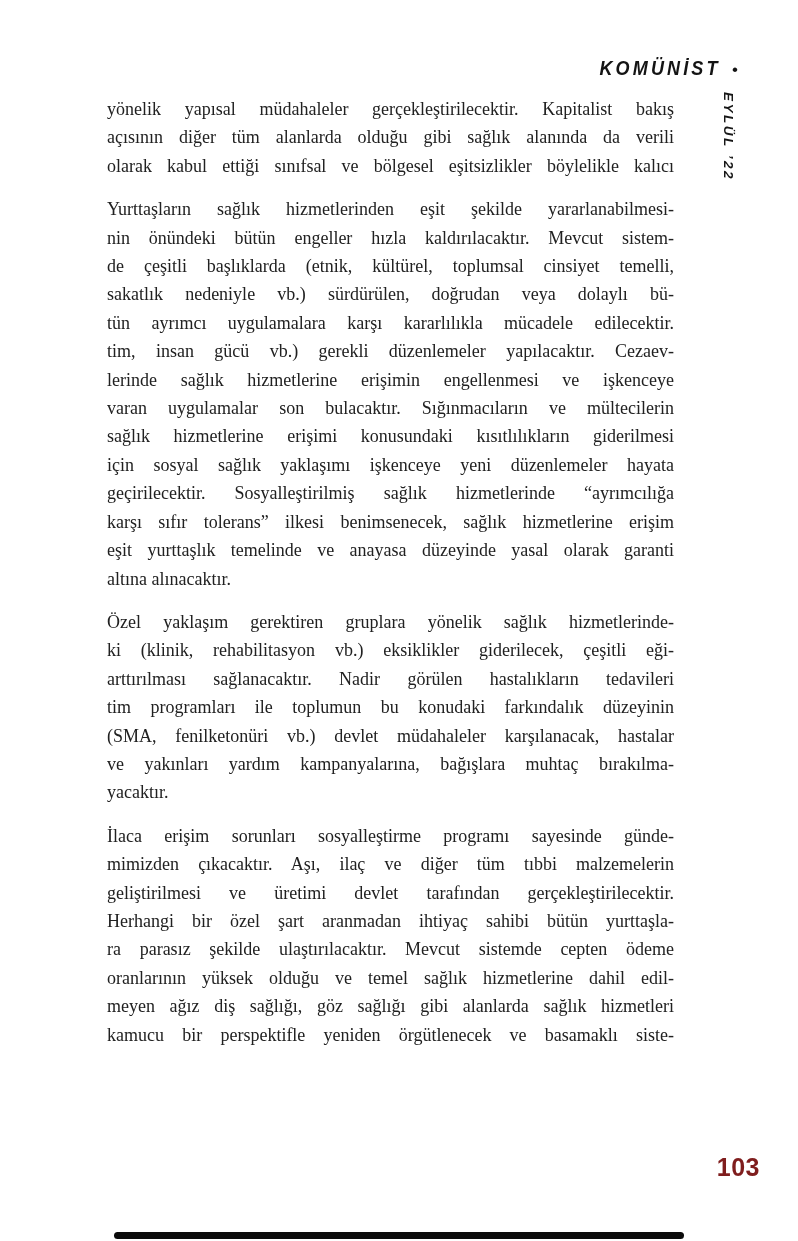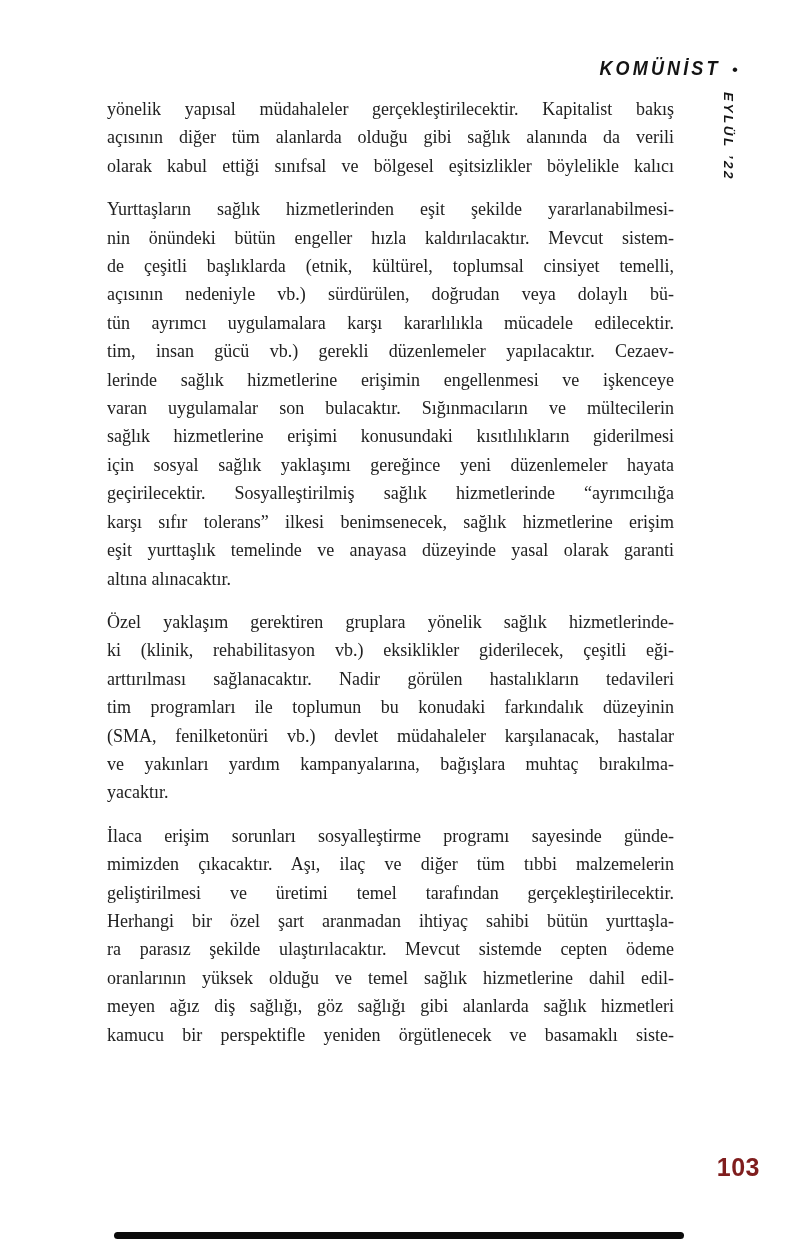--- a/index.html
+++ b/index.html
@@ -121,45 +121,45 @@
   <div class="text-column">
       <div class="para">
         <div class="line">yönelik yapısal müdahaleler gerçekleştirilecektir. Kapitalist bakış</div>
         <div class="line">açısının diğer tüm alanlarda olduğu gibi sağlık alanında da verili</div>
         <div class="line">olarak kabul ettiği sınıfsal ve bölgesel eşitsizlikler böylelikle kalıcı</div>
       </div>
       <div class="para">
         <div class="line">Yurttaşların sağlık hizmetlerinden eşit şekilde yararlanabilmesi-</div>
         <div class="line">nin önündeki bütün engeller hızla kaldırılacaktır. Mevcut sistem-</div>
         <div class="line">de çeşitli başlıklarda (etnik, kültürel, toplumsal cinsiyet temelli,</div>
-        <div class="line">açısının nedeniyle vb.) sürdürülen, doğrudan veya dolaylı bü-</div>
+        <div class="line">sakatlık nedeniyle vb.) sürdürülen, doğrudan veya dolaylı bü-</div>
         <div class="line">tün ayrımcı uygulamalara karşı kararlılıkla mücadele edilecektir.</div>
         <div class="line">tim, insan gücü vb.) gerekli düzenlemeler yapılacaktır. Cezaev-</div>
         <div class="line">lerinde sağlık hizmetlerine erişimin engellenmesi ve işkenceye</div>
         <div class="line">varan uygulamalar son bulacaktır. Sığınmacıların ve mültecilerin</div>
         <div class="line">sağlık hizmetlerine erişimi konusundaki kısıtlılıkların giderilmesi</div>
-        <div class="line">için sosyal sağlık yaklaşımı gereğince yeni düzenlemeler hayata</div>
+        <div class="line">için sosyal sağlık yaklaşımı işkenceye yeni düzenlemeler hayata</div>
         <div class="line">geçirilecektir. Sosyalleştirilmiş sağlık hizmetlerinde “ayrımcılığa</div>
         <div class="line">karşı sıfır tolerans” ilkesi benimsenecek, sağlık hizmetlerine erişim</div>
         <div class="line">eşit yurttaşlık temelinde ve anayasa düzeyinde yasal olarak garanti</div>
         <div class="line endline">altına alınacaktır.</div>
       </div>
       <div class="para">
         <div class="line">Özel yaklaşım gerektiren gruplara yönelik sağlık hizmetlerinde-</div>
         <div class="line">ki (klinik, rehabilitasyon vb.) eksiklikler giderilecek, çeşitli eği-</div>
         <div class="line">arttırılması sağlanacaktır. Nadir görülen hastalıkların tedavileri</div>
         <div class="line">tim programları ile toplumun bu konudaki farkındalık düzeyinin</div>
         <div class="line">(SMA, fenilketonüri vb.) devlet müdahaleler karşılanacak, hastalar</div>
         <div class="line">ve yakınları yardım kampanyalarına, bağışlara muhtaç bırakılma-</div>
         <div class="line endline">yacaktır.</div>
       </div>
       <div class="para">
         <div class="line">İlaca erişim sorunları sosyalleştirme programı sayesinde günde-</div>
         <div class="line">mimizden çıkacaktır. Aşı, ilaç ve diğer tüm tıbbi malzemelerin</div>
-        <div class="line">geliştirilmesi ve üretimi temel tarafından gerçekleştirilecektir.</div>
+        <div class="line">geliştirilmesi ve üretimi devlet tarafından gerçekleştirilecektir.</div>
         <div class="line">Herhangi bir özel şart aranmadan ihtiyaç sahibi bütün yurttaşla-</div>
         <div class="line">ra parasız şekilde ulaştırılacaktır. Mevcut sistemde cepten ödeme</div>
         <div class="line">oranlarının yüksek olduğu ve temel sağlık hizmetlerine dahil edil-</div>
         <div class="line">meyen ağız diş sağlığı, göz sağlığı gibi alanlarda sağlık hizmetleri</div>
         <div class="line">kamucu bir perspektifle yeniden örgütlenecek ve basamaklı siste-</div>
       </div>
     </div>
 
   <div class="page-number">103</div>
 

